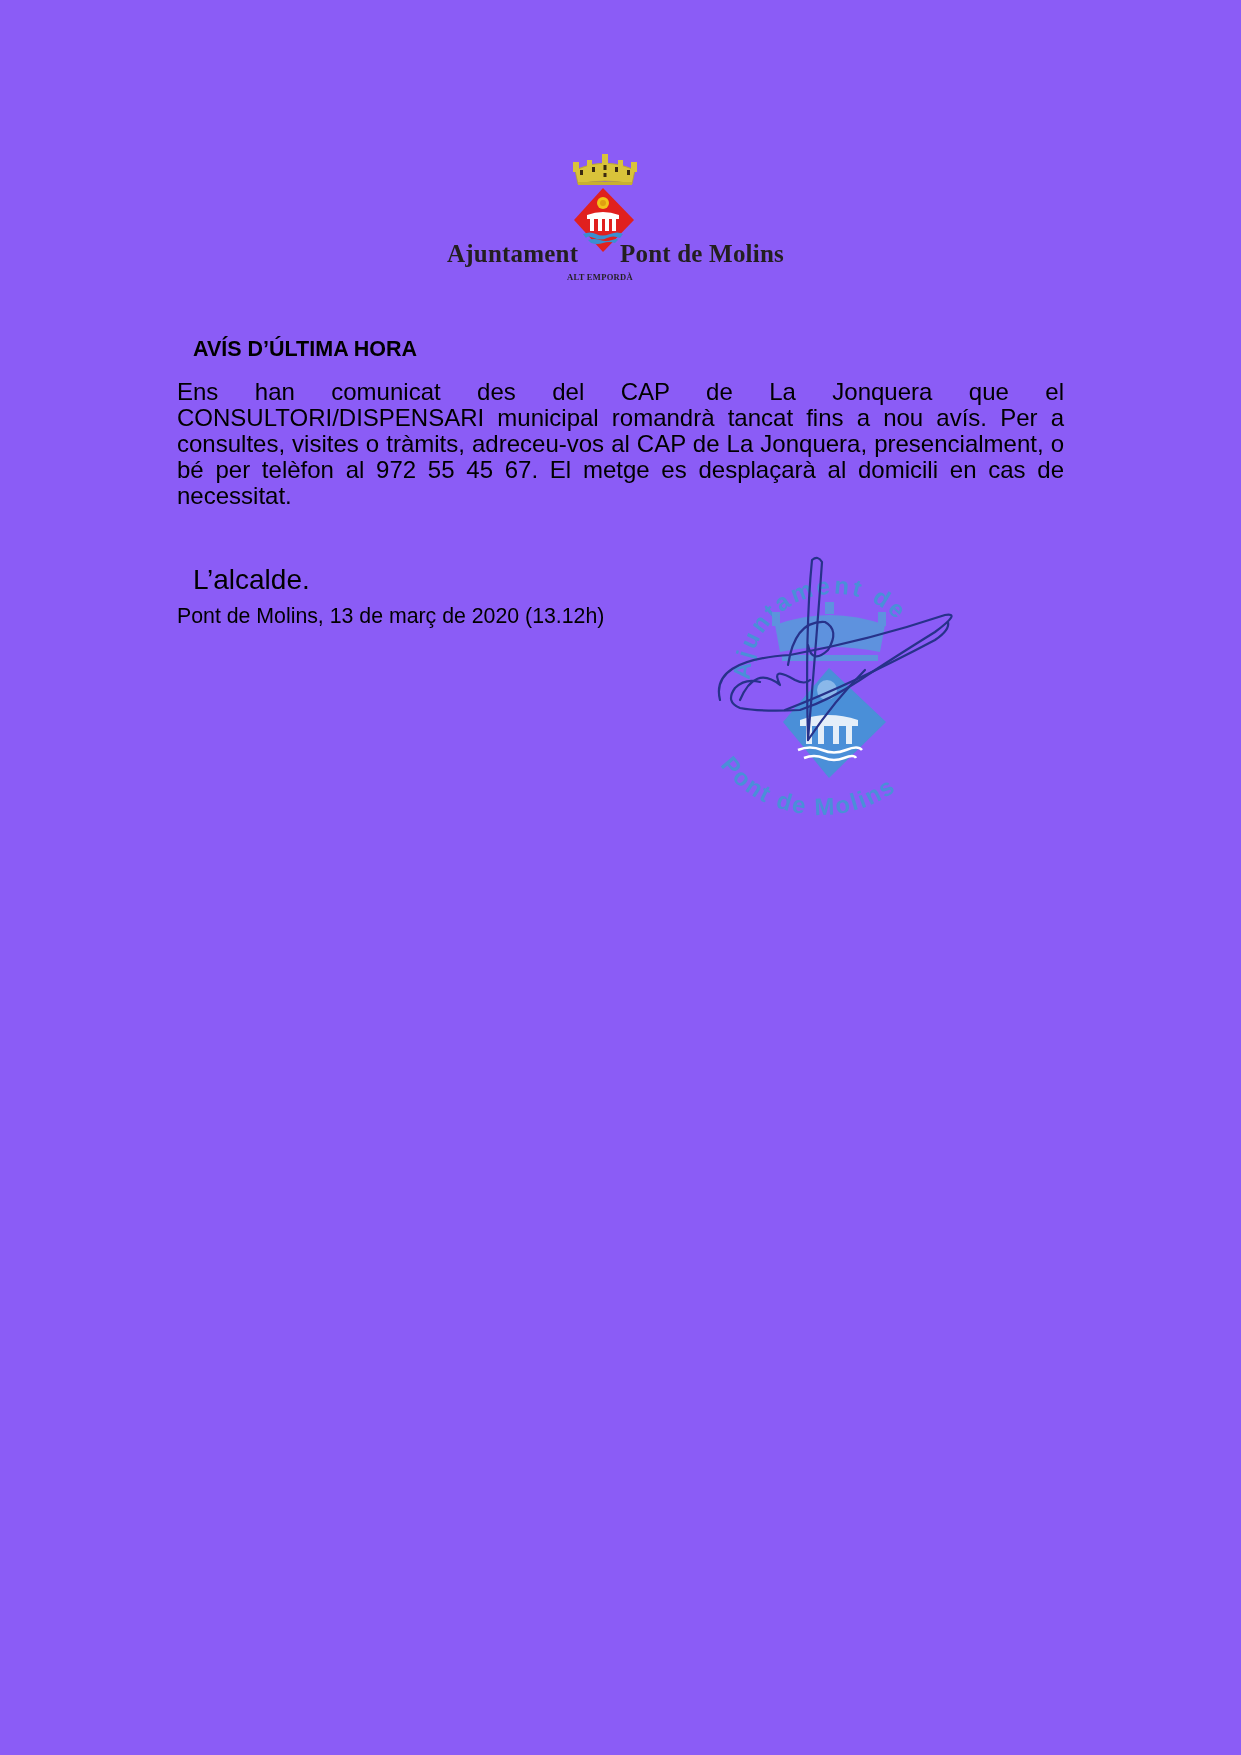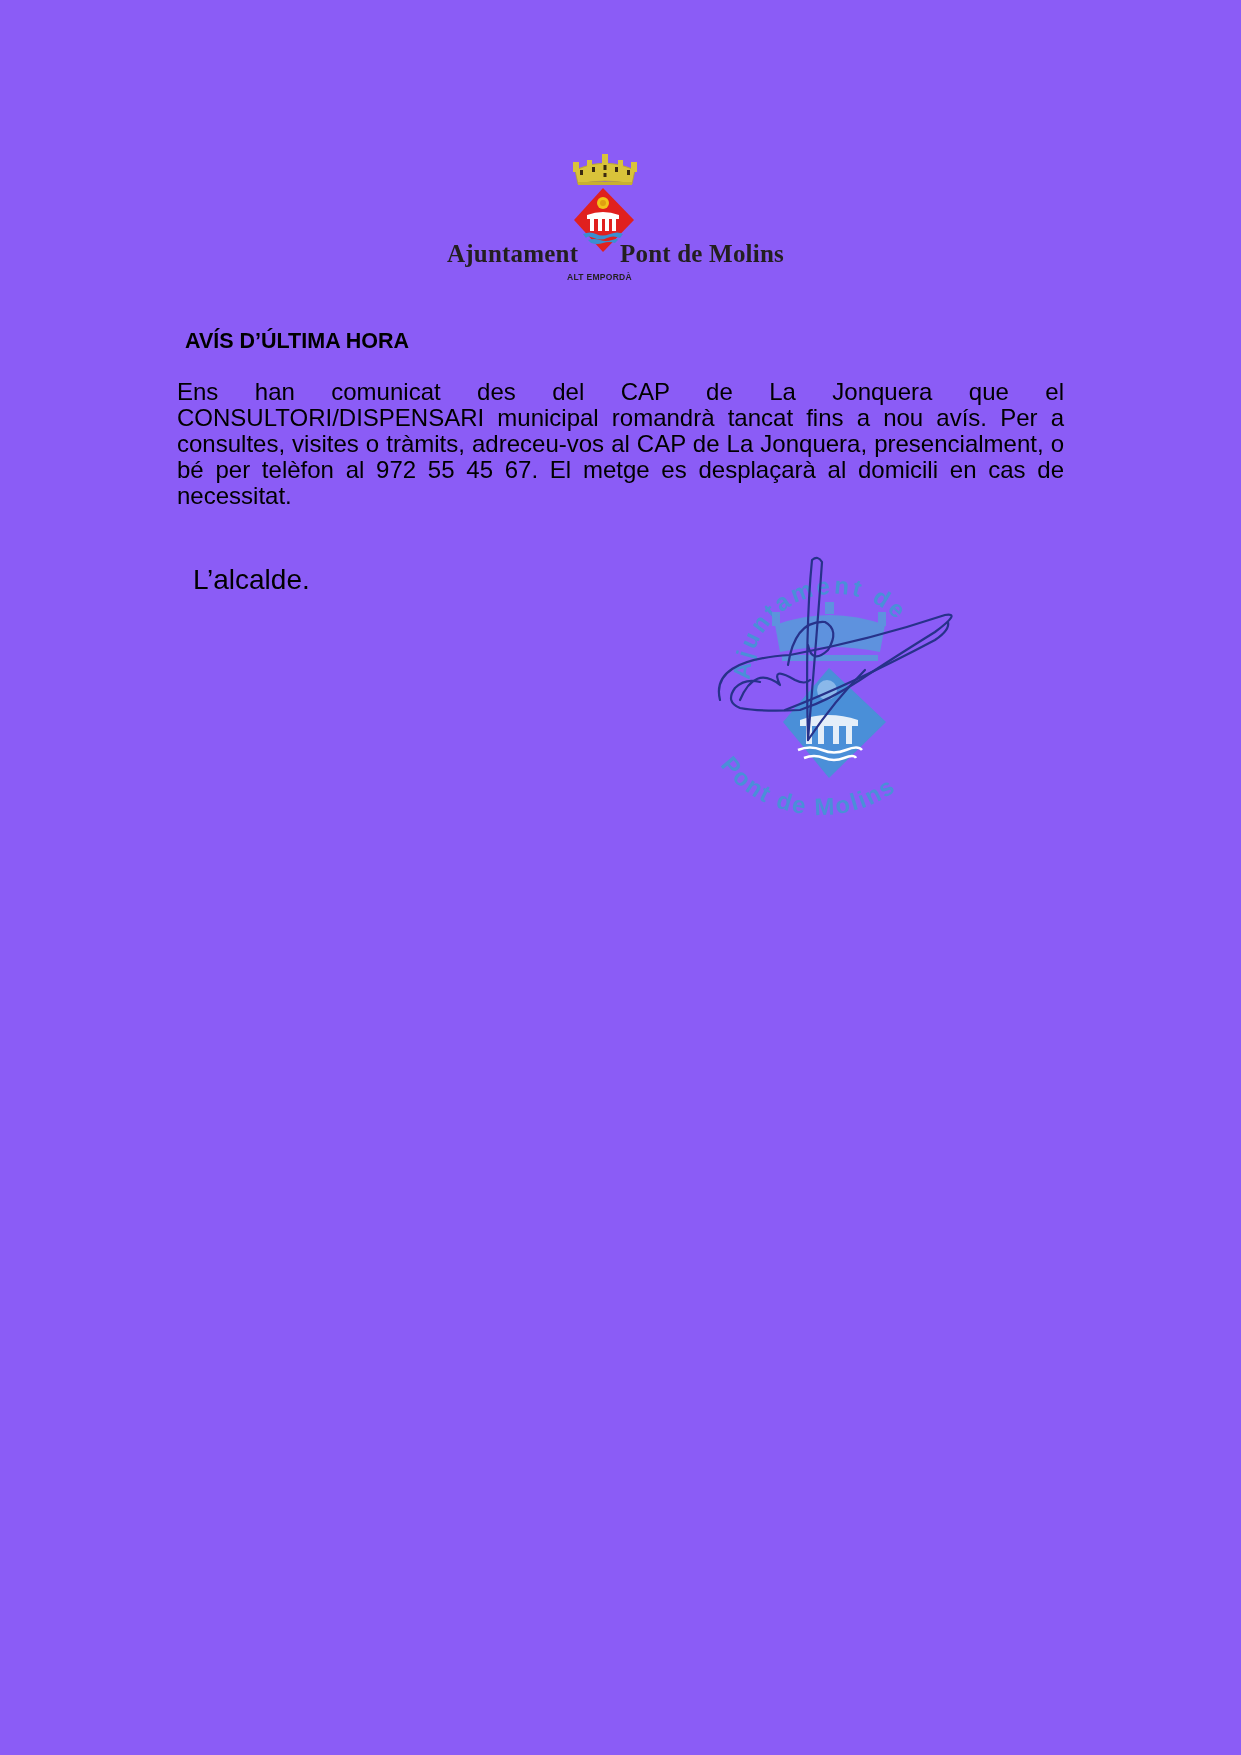--- a/index.html
+++ b/index.html
@@ -48,36 +48,36 @@
       font-family: "Liberation Serif", serif;
       font-weight: bold;
       font-size: 25px;
       color: #231f20;
       letter-spacing: 0.2px;
       white-space: nowrap;
     }
     .logo-sub {
       position: absolute;
       left: 137px; top: 124px;
-      font-family: Liberation Sans, sans-serif;
+      font-family: Liberation Serif, serif;
       font-weight: bold;
       font-size: 8.5px;
       color: #231f20;
       letter-spacing: 0.3px;
       white-space: nowrap;
     }
     
     .heading {
       position: absolute;
       left: 177px; top: 320px;
       font-size: 21.5px;
       font-weight: bold;
       line-height: 26px;
       white-space: nowrap;
-      margin: 8px;
+      margin: 16px;
     }
     .paragraph {
       position: absolute;
       left: 177px; top: 379px;
       width: 887px;
       font-size: 24px;
       line-height: 26px;
       text-align: justify;
       margin: 0;
     }
@@ -147,20 +147,21 @@
       </svg>
     </div>
     <div class="logo-word-left">Ajuntament</div>
     <div class="logo-word-right">Pont de Molins</div>
     <div class="logo-sub">ALT EMPORDÀ</div>
   </div>
 
   <h1 class="heading">AVÍS D’ÚLTIMA HORA</h1>
   <p class="paragraph">Ens han comunicat des del CAP de La Jonquera que el CONSULTORI/DISPENSARI municipal romandrà tancat fins a nou avís. Per a consultes, visites o tràmits, adreceu-vos al CAP de La Jonquera, presencialment, o bé per telèfon al 972 55 45 67. El metge es desplaçarà al domicili en cas de necessitat.</p>
   <p class="signoff">L’alcalde.</p>
+  <p class="dateline">Pont de Molins, 13 de març de 2020 (13.12h)</p>
 
   <div class="stamp">
     <svg width="290" height="320" viewBox="0 0 290 320" xmlns="http://www.w3.org/2000/svg">
       <defs>
         <path id="arcTop" d="M 50 140 A 85 85 0 0 1 215 110"></path>
         <path id="arcBottom" d="M 20 225 A 120 110 0 0 0 230 210"></path>
       </defs>
 
       <text font-family="Liberation Sans, sans-serif" font-weight="bold" font-size="24" fill="#4a8fd8" letter-spacing="3">
         <textPath href="#arcTop">Ajuntament de</textPath>

